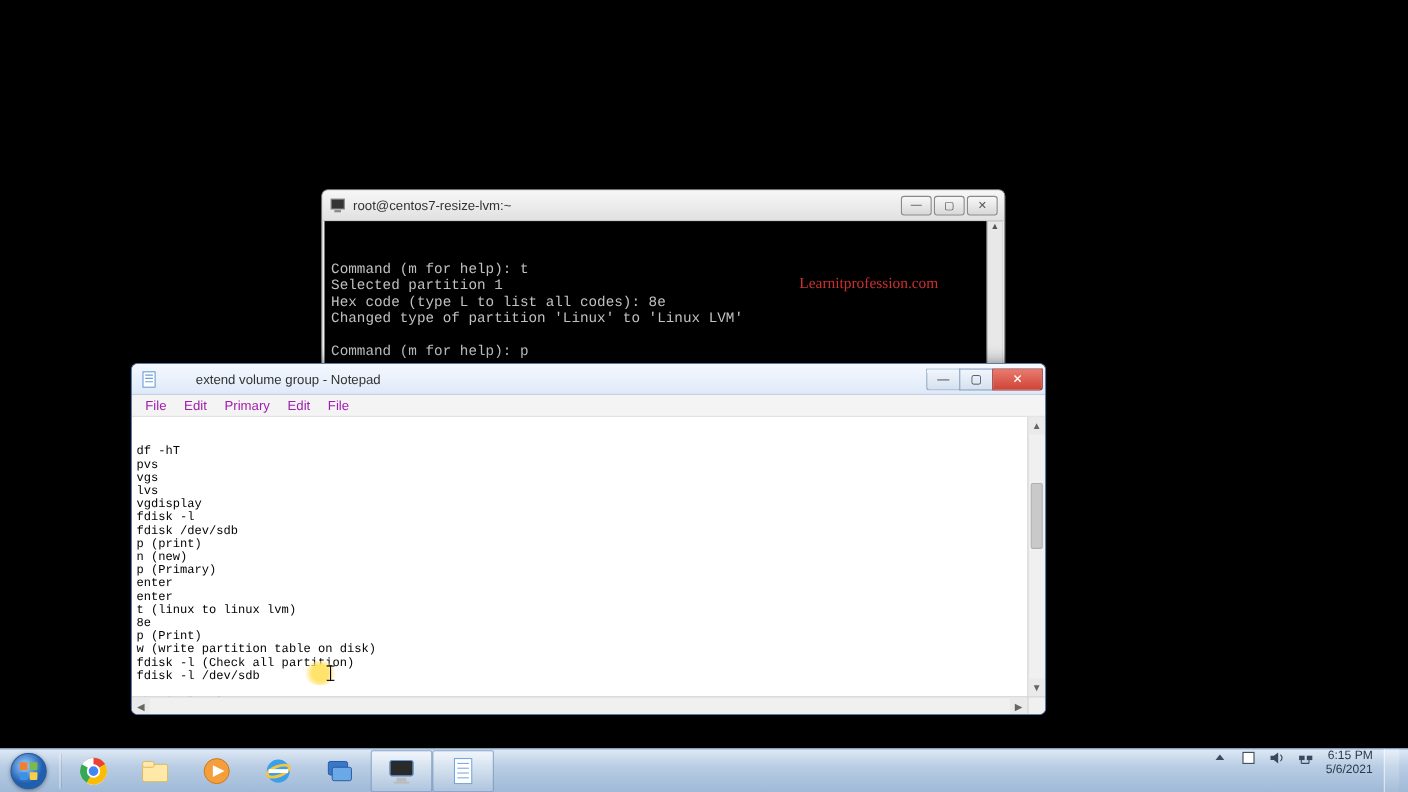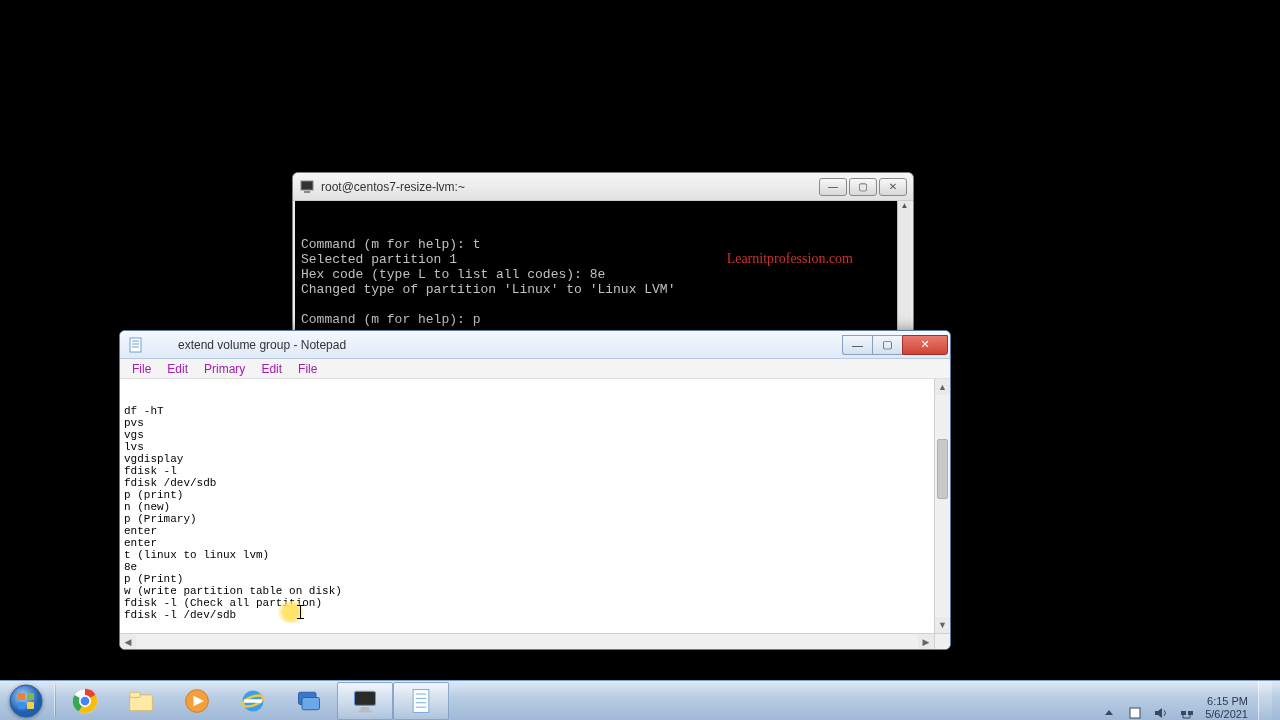--- a/index.html
+++ b/index.html
@@ -271,21 +271,21 @@
     border-radius:2px;
   }
   .tb-item.active {
     background: linear-gradient(to bottom,rgba(255,255,255,.6),rgba(255,255,255,.15));
     border:1px solid rgba(120,150,190,.8);
   }
   .tb-icon { width:28px;height:28px; }
   .systray {
     margin-left: auto;
     display:flex;
-    align-items:flex-end;
+    align-items:flex-start;
     gap:10px;
     padding-right:8px;
     color:#2b3a4d;
     font-size:11px;
   }
   .tray-icon { cursor:pointer; display:flex;align-items:center;justify-content:center;width:16px;height:16px;}
   .clock { text-align:right; line-height:13px; cursor:pointer;}
   .showdesktop {
     width:14px;height:40px;
     border-left:1px solid rgba(255,255,255,.6);

